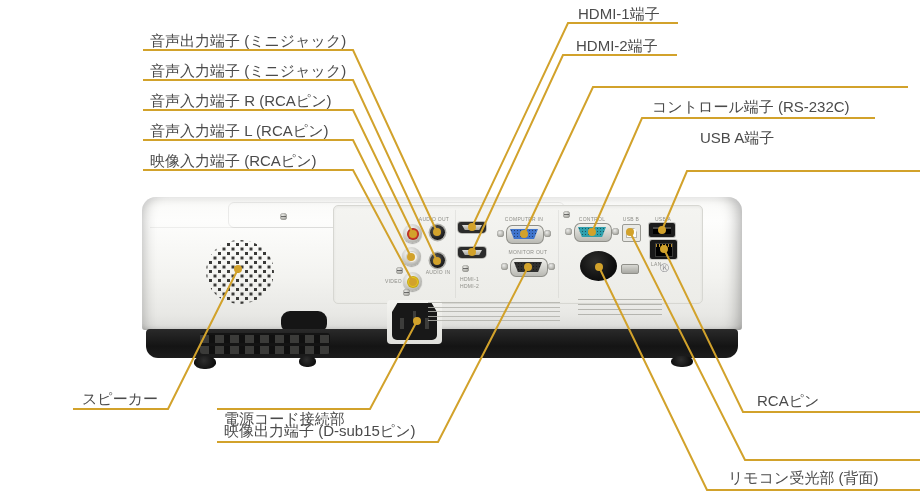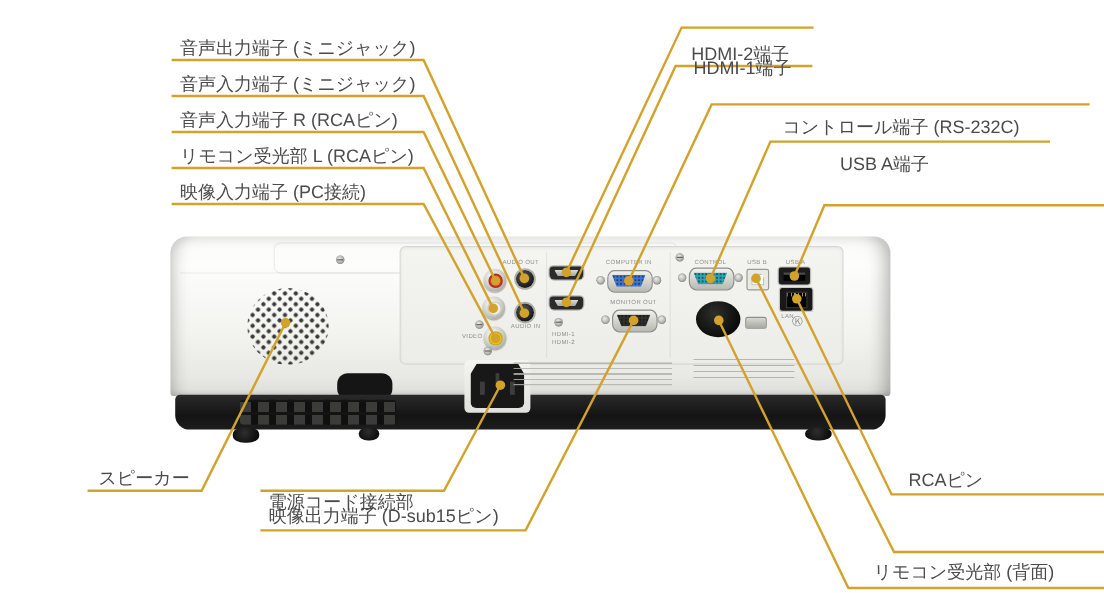--- a/index.html
+++ b/index.html
@@ -223,24 +223,24 @@
       <circle cx="528" cy="267" r="4"></circle>
       <circle cx="664" cy="249" r="4"></circle>
       <circle cx="630" cy="232" r="4"></circle>
       <circle cx="599" cy="267" r="4"></circle>
     </g>
   </svg>
 
   <div class="callout-label" style="left:150px;top:61px;">音声入力端子 (ミニジャック)</div>
   <div class="callout-label" style="left:150px;top:31px;">音声出力端子 (ミニジャック)</div>
   <div class="callout-label" style="left:150px;top:91px;">音声入力端子 R (RCAピン)</div>
-  <div class="callout-label" style="left:150px;top:121px;">リモコン受光部 L (RCAピン)</div>
-  <div class="callout-label" style="left:150px;top:151px;">映像入力端子 (PC接続)</div>
-
-  <div class="callout-label" style="left:578px;top:4px;margin-top:44px;">HDMI-1端子</div>
+  <div class="callout-label" style="left:150px;top:121px;">音声入力端子 L (RCAピン)</div>
+  <div class="callout-label" style="left:150px;top:151px;">映像入力端子 (RCAピン)</div>
+
+  <div class="callout-label" style="left:578px;top:4px;">HDMI-1端子</div>
   <div class="callout-label" style="left:576px;top:36px;">HDMI-2端子</div>
   <div class="callout-label" style="left:652px;top:97px;">コントロール端子 (RS-232C)</div>
   <div class="callout-label" style="left:700px;top:128px;">
     <div>USB A端子</div>
   </div>
 
   <div class="callout-label" style="left:82px;top:389px;">スピーカー</div>
   <div class="callout-label" style="left:224px;top:389px;margin-top:20px;">電源コード接続部</div>
   <div class="callout-label" style="left:224px;top:421px;">映像出力端子 (D-sub15ピン)</div>
 

